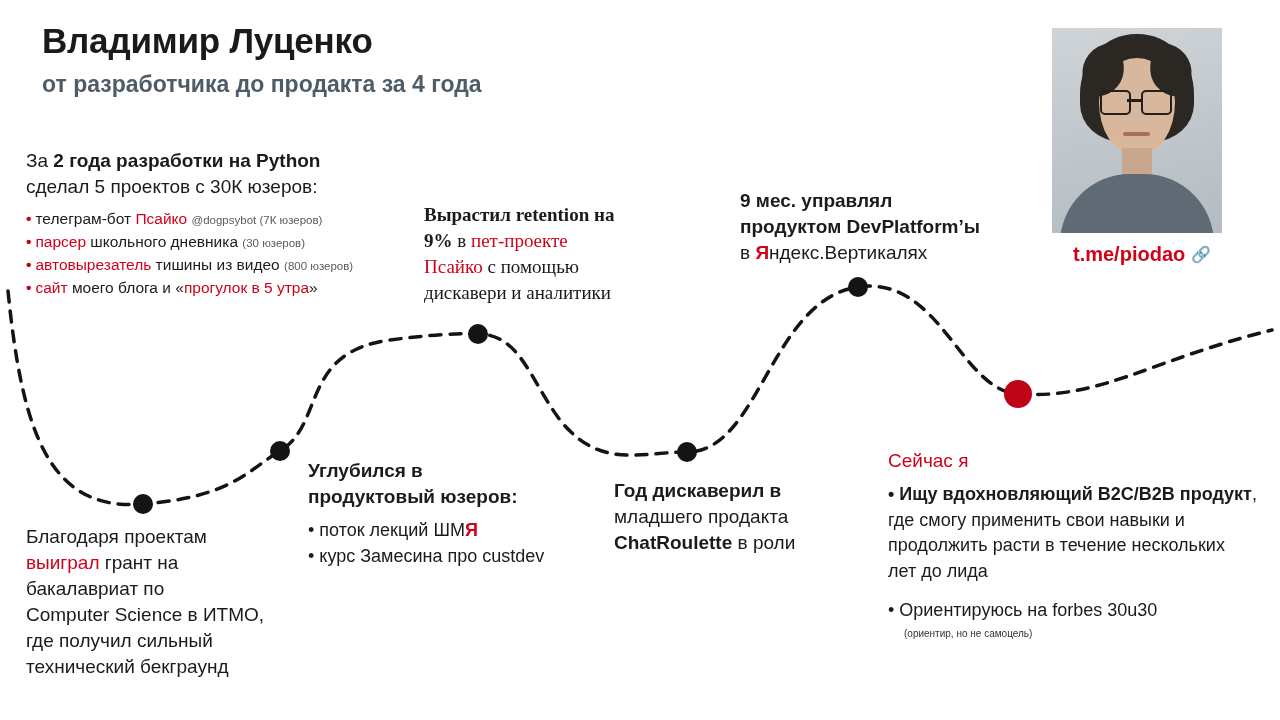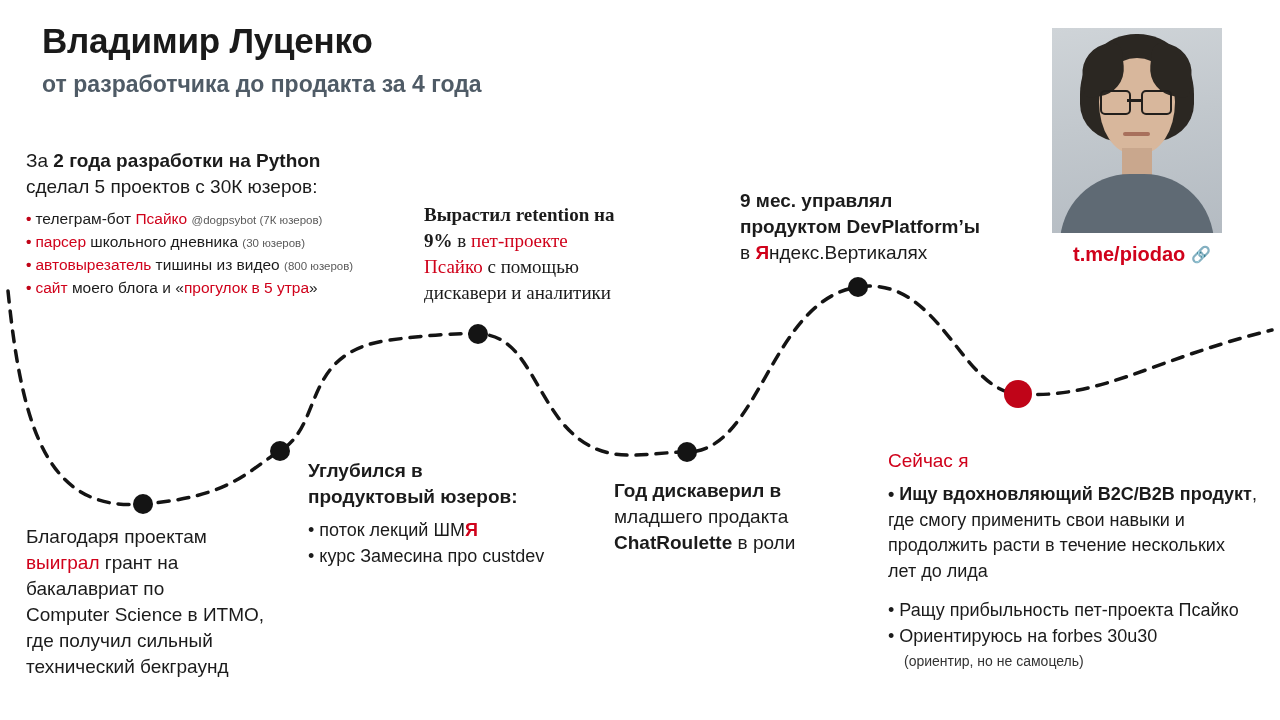--- a/index.html
+++ b/index.html
@@ -186,21 +186,21 @@
   }
   .li-lg {
     font-size: 18px;
     line-height: 1.42;
     color: #1b1b1b;
   }
   .tight { margin: 0; }
   .sp8 { height: 8px; }
   .sp14 { height: 14px; }
   .note {
-    font-size: 14px;
+    font-size: 10px;
     color: #333;
     margin-top: 4px;
     margin-left: 16px;
   }
 
   
   .path-svg {
     position: absolute;
     left: 0;
     top: 0;
@@ -322,21 +322,18 @@
   </div>
 
   <div class="block b7">
     <div class="line lg red tight">Сейчас я</div>
     <div class="sp8"></div>
     <div class="li-lg">
       <span class="bold">• Ищу вдохновляющий B2C/B2B продукт</span><span>, где смогу применить свои навыки и продолжить расти в течение нескольких лет до лида</span>
     </div>
     <div class="sp14"></div>
     <div class="li-lg">
-      <span>• Ращу прибыльность пет-проекта Псайко</span>
-    </div>
-    <div class="li-lg">
       <span>• Ориентируюсь на forbes 30u30</span>
     </div>
     <div class="note">(ориентир, но не самоцель)</div>
   </div>
 
 </div>
 
 </body></html>

